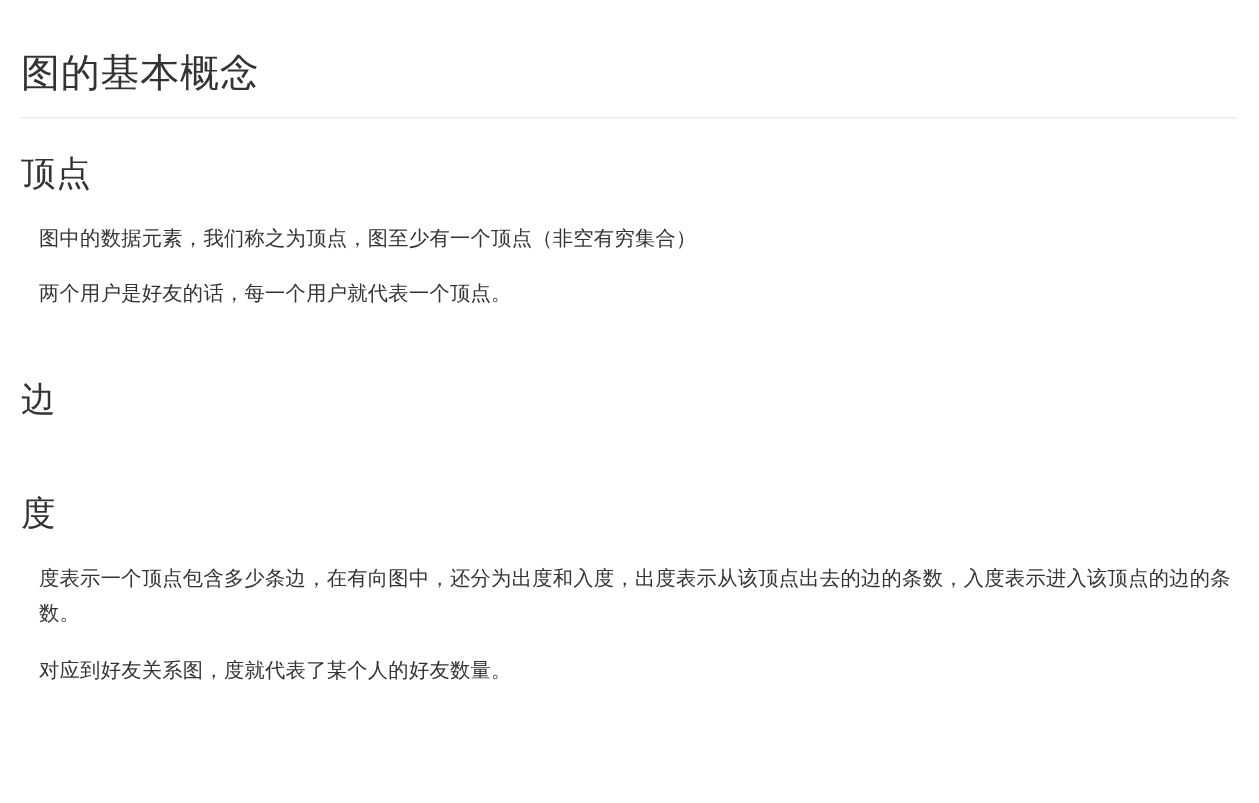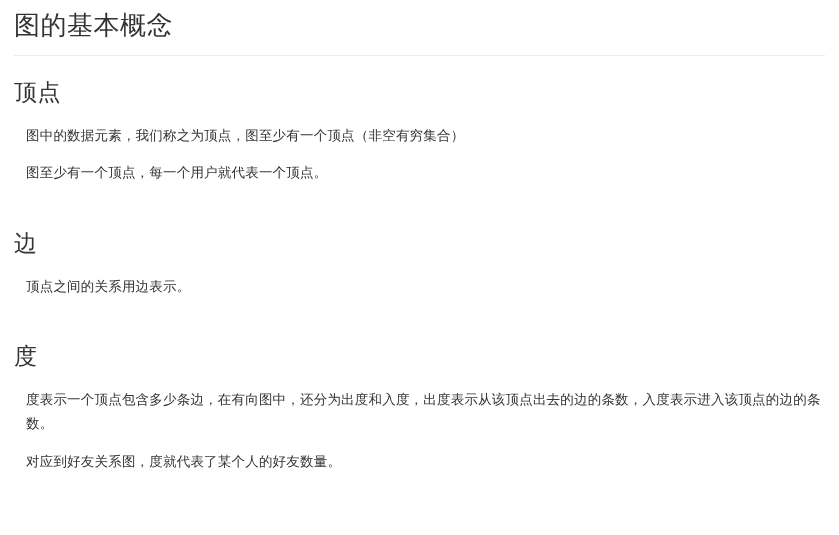--- a/index.html
+++ b/index.html
@@ -9,21 +9,21 @@
   }
   body {
     width: 839px;
     height: 535px;
     overflow: hidden;
     font-family: "Liberation Sans", "DejaVu Sans", sans-serif;
     color: #333333;
     -webkit-font-smoothing: antialiased;
   }
   .page {
-    padding: 9px 14px 0 14px;
+    padding: 32px 14px 0 14px;
     box-sizing: border-box;
   }
   h1.doc-title {
     font-size: 26px;
     font-weight: 400;
     color: #333333;
     margin: 0 0 14px 0;
     padding: 0 0 12px 0;
     border-bottom: 1px solid #eaecef;
     line-height: 1.3;
@@ -52,28 +52,27 @@
 </head>
 <body>
 
 <div class="page">
 
   <h1 class="doc-title">图的基本概念</h1>
 
   <div class="section">
     <h2 class="section-title first">顶点</h2>
     <p class="para">图中的数据元素，我们称之为顶点，图至少有一个顶点（非空有穷集合）</p>
-    <p class="para">图至少有一个顶点，每一个用户就代表一个顶点。</p>
+    <p class="para">两个用户是好友的话，每一个用户就代表一个顶点。</p>
   </div>
 
   <div class="sec-gap"></div>
 
   <div class="section">
     <h2 class="section-title">边</h2>
-    <p class="para">顶点之间的关系用边表示。</p>
   </div>
 
   <div class="sec-gap"></div>
 
   <div class="section">
     <h2 class="section-title">度</h2>
     <p class="para">度表示一个顶点包含多少条边，在有向图中，还分为出度和入度，出度表示从该顶点出去的边的条数，入度表示进入该顶点的边的条数。</p>
     <p class="para">对应到好友关系图，度就代表了某个人的好友数量。</p>
   </div>
 

